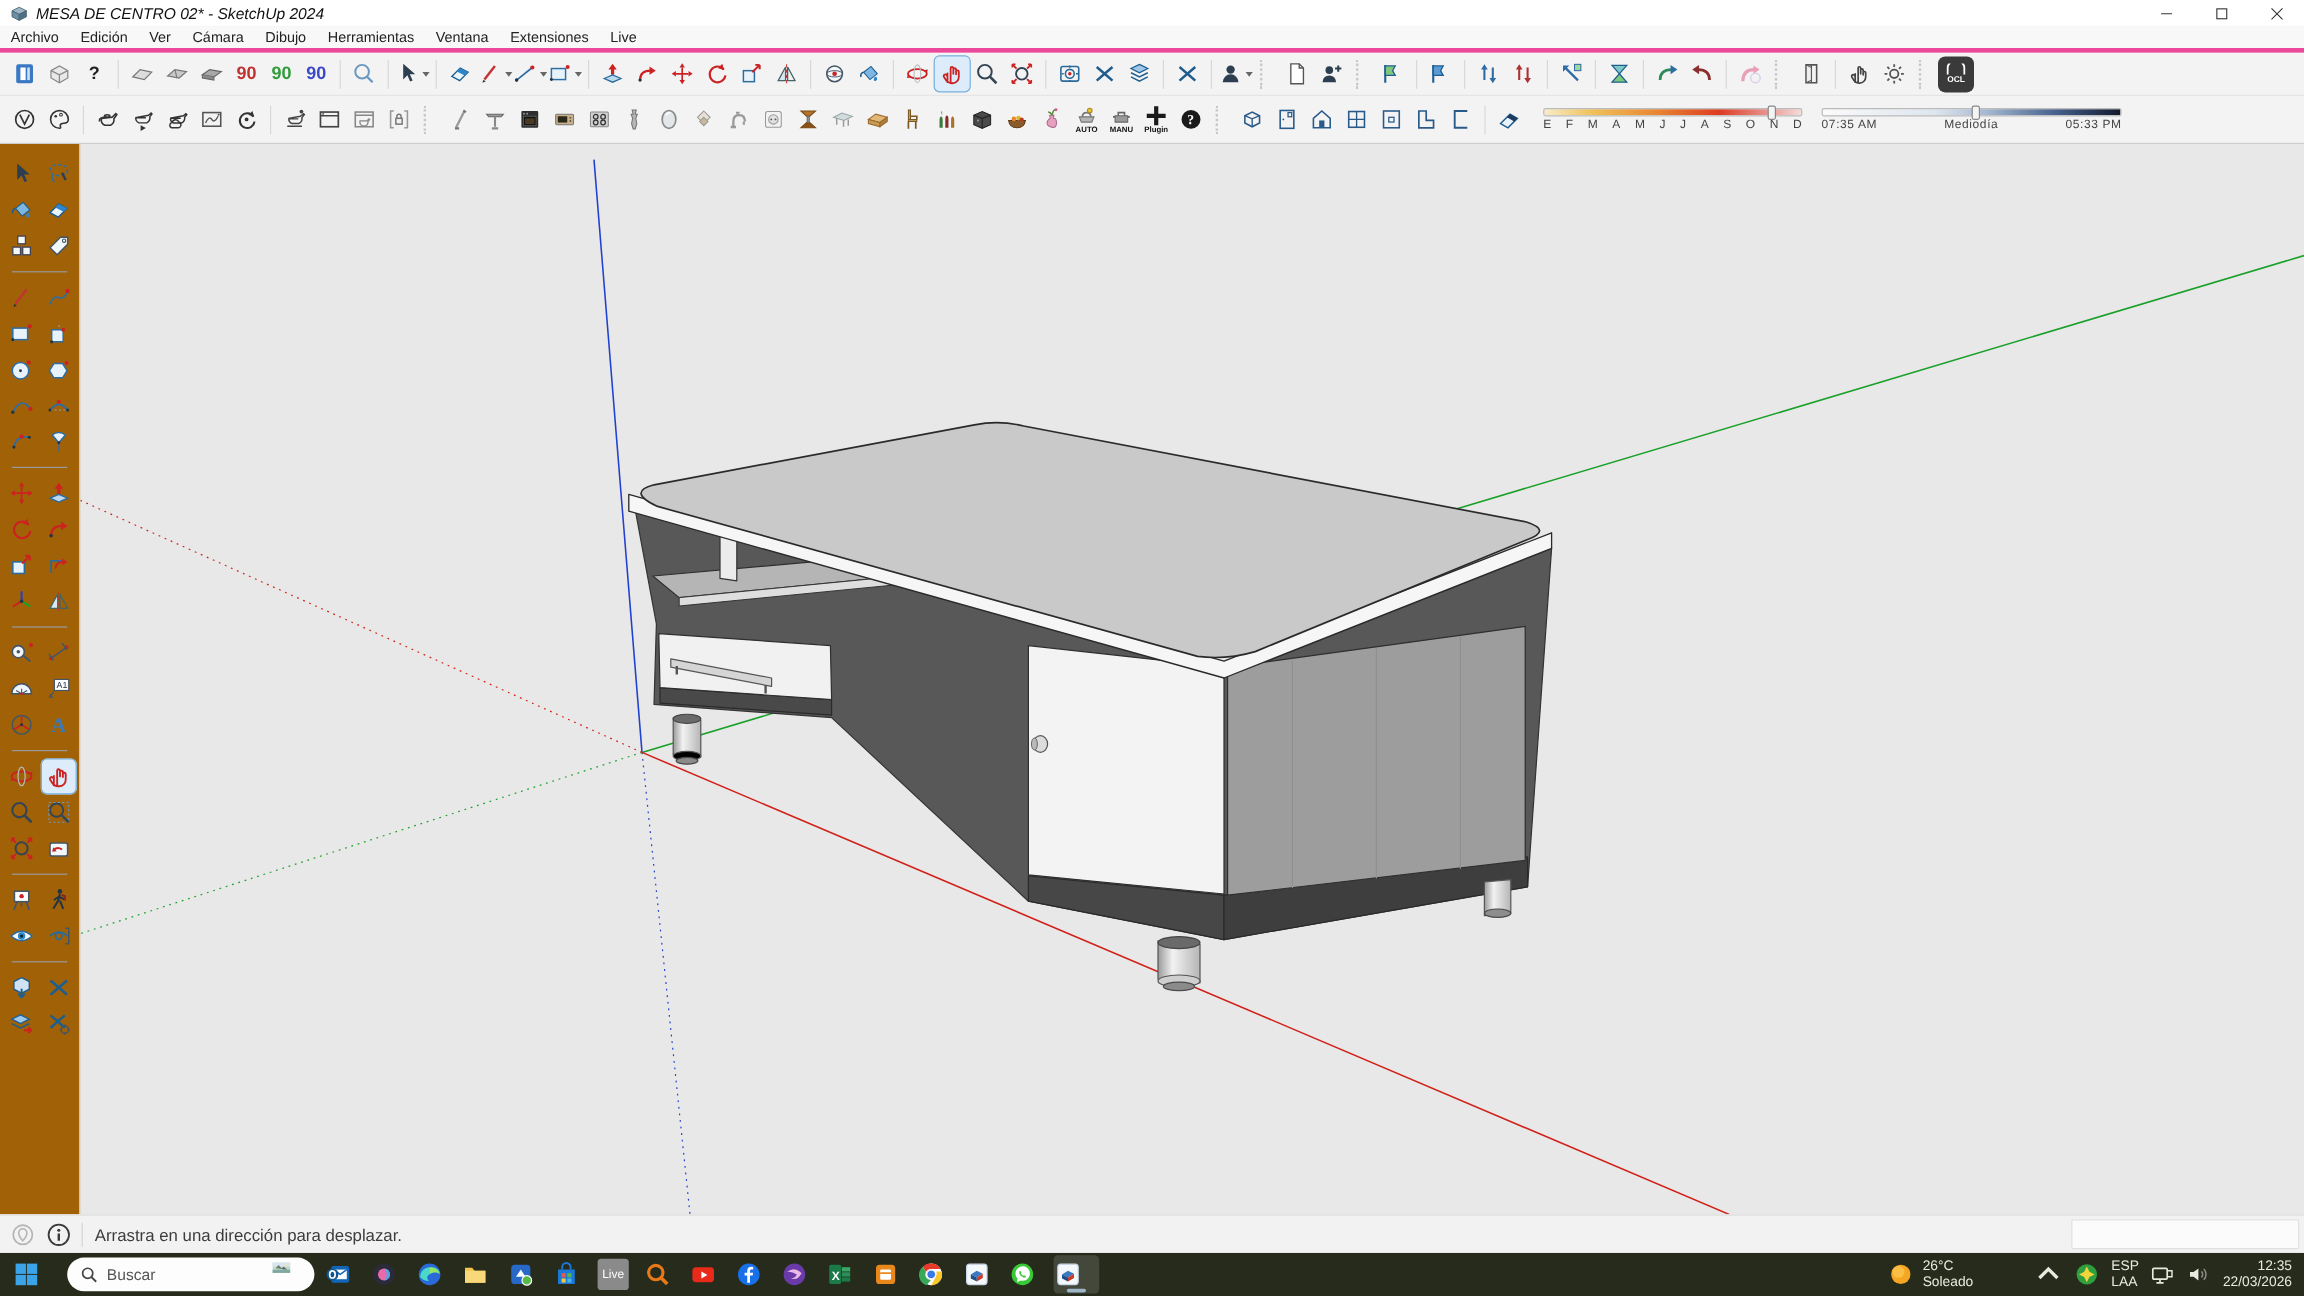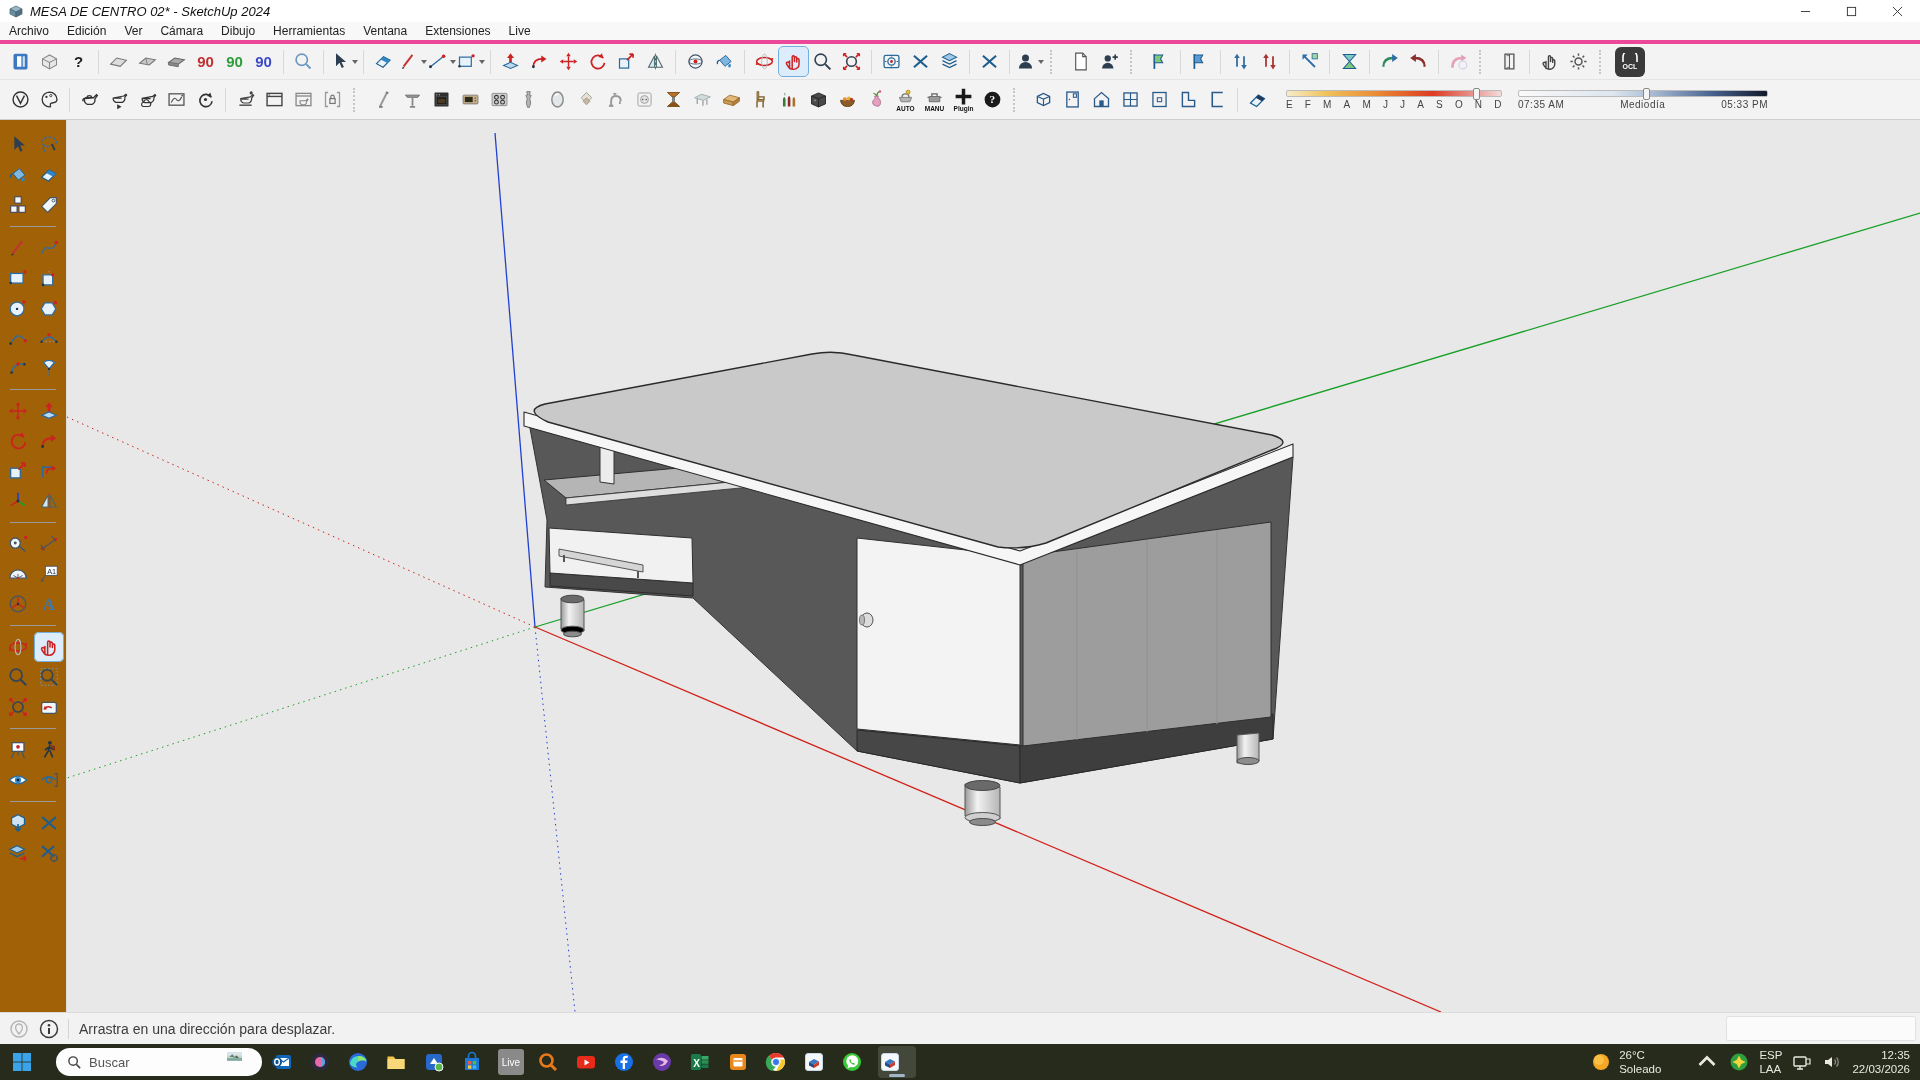--- a/index.html
+++ b/index.html
@@ -57,21 +57,21 @@
   .tkbtn svg{width:24px;height:24px;}
   .tkbtn.activeapp{background:rgba(255,255,255,.14);}
   .tkbtn.activeapp::after{content:"";position:absolute;bottom:1px;left:50%;transform:translateX(-50%);width:16px;height:3px;border-radius:2px;background:#9fb6c8;}
   .searchpill{height:28px;width:206px;background:#fdfdfd;border-radius:14px;display:flex;align-items:center;margin:0 8px;color:#555;font-size:13px;overflow:hidden;flex:0 0 auto;}
   .searchpill svg{width:15px;height:15px;margin:0 7px 0 11px;}
   .pillimg{margin-left:auto;width:46px;height:26px;border-radius:13px;overflow:hidden;flex:0 0 auto;}
   .tray{margin-left:auto;display:flex;align-items:center;gap:10px;font-size:11.5px;line-height:1.25;}
   .tray .stack{text-align:left;}
   .tray .stack.right{text-align:right;}
   .trayico{width:20px;height:20px;}
-  .weather{display:flex;align-items:center;gap:8px;margin-right:24px;}
+  .weather{display:flex;align-items:center;gap:8px;margin-right:41px;}
 </style>
 </head>
 <body>
 
 <div id="app">
 
   <div class="titlebar">
     <span class="logo">
       <svg viewBox="0 0 16 16">
           <path d="M2 6l6-3 6 3-6 3z" fill="#9db6c6" stroke="#44606f" stroke-width=".7"></path>

